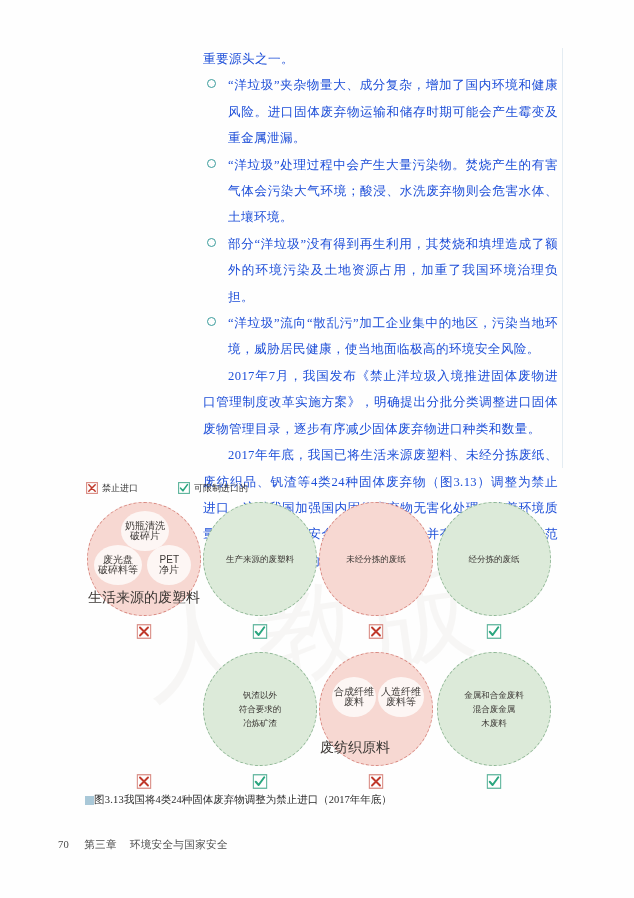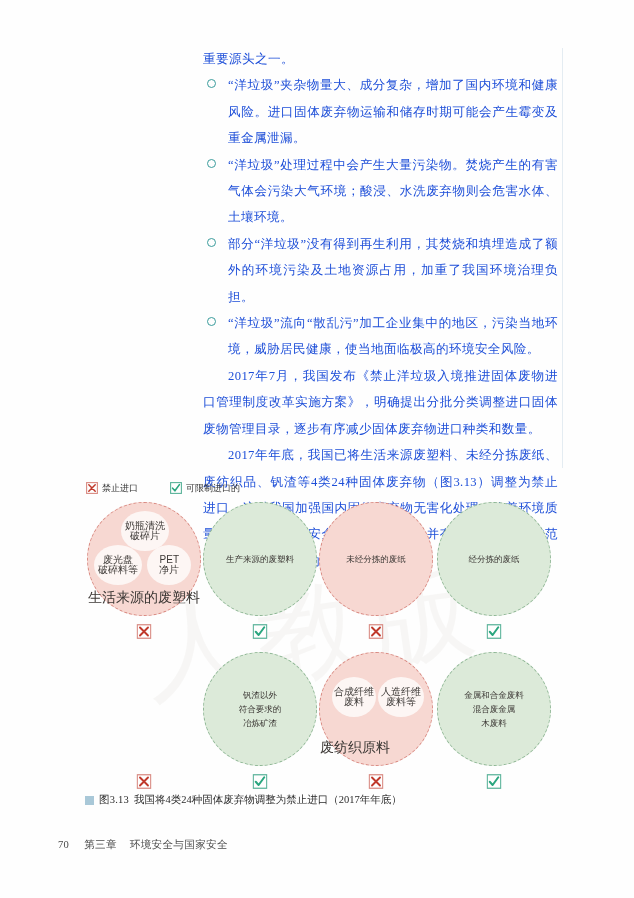--- a/index.html
+++ b/index.html
@@ -75,21 +75,21 @@
     height: 330px;
   }
 
   .legend {
     position: absolute;
     left: 2px;
     top: 0px;
     height: 16px;
     display: flex;
     align-items: center;
-    gap: 32px;
+    gap: 40px;
   }
   .legend-item {
     display: flex;
     align-items: center;
     gap: 4px;
     font-size: 9px;
     font-family: "Liberation Sans", sans-serif;
     color: #333;
   }
   .mark-box {
@@ -196,21 +196,20 @@
   }
   .verdict svg { display: block; width: 100%; height: 100%; }
 
   
   .caption {
     position: absolute;
     left: 1px;
     top: 313px;
     display: flex;
     align-items: center;
-    gap: 5px;
     font-size: 10.5px;
     color: #2b2b2b;
     white-space: nowrap;
   }
   .caption-swatch {
     width: 9px;
     height: 9px;
     background: #a9c8d8;
     display: inline-block;
   }

